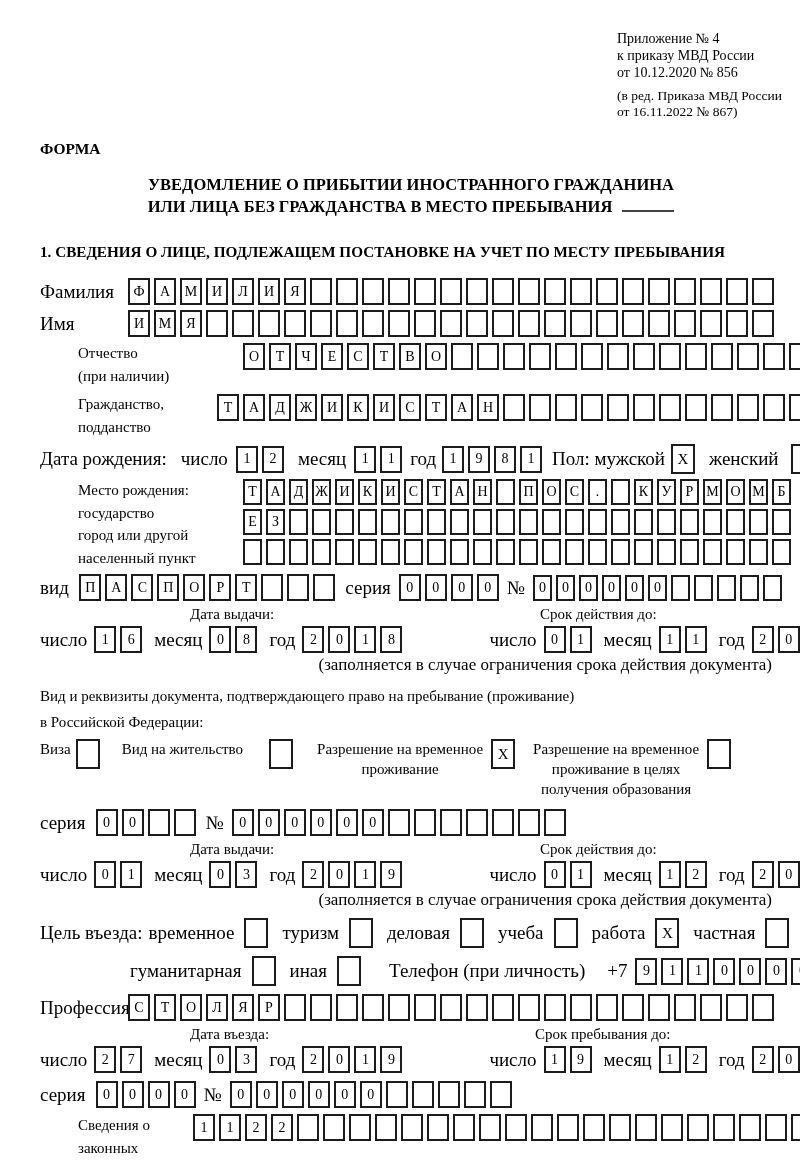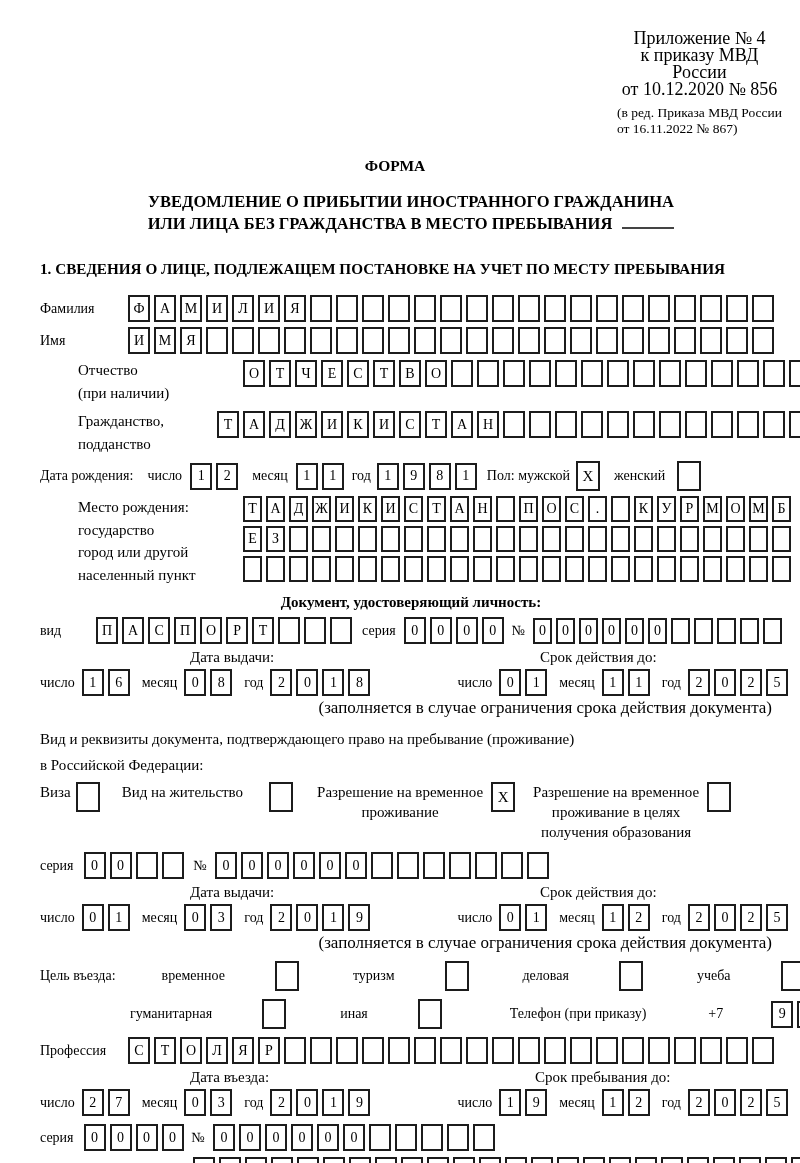--- a/index.html
+++ b/index.html
@@ -1,24 +1,24 @@
 <!DOCTYPE html>
 <html><head>
 <meta charset="utf-8">
 <style>
   html,body { margin:0; padding:0; background:#fff; }
   .page {
     width:800px; height:1163px; box-sizing:border-box; position:relative;
     font-family:"Liberation Serif","DejaVu Serif",serif; color:#000;
     padding:30px 18px 0 40px; overflow:hidden; background:#fff;
   }
-  .lbl { font-size:14px; white-space:nowrap; }
-  .appendix { margin-left:577px; font-size:18px; line-height:17px;text-align:center; }
+  .lbl { font-size:19px; white-space:nowrap; }
+  .appendix { margin-left:577px; font-size:14px; line-height:17px; }
   .edition { margin-left:577px; font-size:13.5px; line-height:16px; margin-top:7px; }
-  .forma { text-align:center; padding-right:32px; font-weight:bold; font-size:15.5px; margin-top:20px; }
+  .forma { text-align:left; padding-right:32px; font-weight:bold; font-size:15.5px; margin-top:20px; }
   .title { text-align:center; font-weight:bold; font-size:16.5px; line-height:22px; margin-top:16px; }
   .blankline { display:inline-block; width:52px; border-bottom:2px solid #444; height:14px; margin-left:10px; }
   .sect { font-weight:bold; font-size:15.2px; margin-top:25px; margin-bottom:17px; }
   .row { display:flex; align-items:center; margin-bottom:5px; }
   .rowtop { display:flex; align-items:flex-start; margin-bottom:5px; }
   .cells { display:inline-flex; gap:4px; flex:none; }
   .cell {
     width:18px; height:23px; border:2px solid #1c1c1c; flex:none;
     display:inline-flex; align-items:center; justify-content:center;
     font-size:14px; background:#fff;
@@ -39,21 +39,21 @@
   .dategroup { display:flex; align-items:center; }
   .dategroup .lbl { margin-right:7px; }
   .dategroup .cells { margin-right:12px; }
   .right-group { margin-left:75px; }
   .note { text-align:right; font-size:17px; padding-right:10px; margin-bottom:8px; }
   .para { font-size:15px; line-height:26px; }
   .optrow { display:flex; align-items:flex-start; margin-top:4px; margin-bottom:10px; }
   .opt { display:flex; align-items:flex-start; }
   .opt .checkbox { margin-left:8px; margin-top:0; }
   .optlines { font-size:15px; line-height:20px; text-align:center; }
-  .purline { display:flex; align-items:center; margin-bottom:8px;gap:40px; }
+  .purline { display:flex; align-items:center; margin-bottom:8px; }
   .purline .lbl { margin-right:6px; }
   .purline .checkbox { margin-right:14px; margin-left:4px; }
 </style>
 </head>
 <body>
 
 <div class="page">
 
   <div class="appendix">
     <div>Приложение № 4</div>
@@ -305,21 +305,20 @@
           <span class="cell"></span>
           <span class="cell"></span>
           <span class="cell"></span>
           <span class="cell"></span>
           <span class="cell"></span>
           <span class="cell"></span>
         </span>
     </span>
   </div>
 
-  <div class="dochead">Документ, удостоверяющий личность:</div>
 
   <div class="row">
     <span class="lbl" style="width:67px;">вид</span>
     <span class="cells" style="margin-right:10px;">
         <span class="cell">П</span>
         <span class="cell">А</span>
         <span class="cell">С</span>
         <span class="cell">П</span>
         <span class="cell">О</span>
         <span class="cell">Р</span>
@@ -516,21 +515,21 @@
     <span class="checkbox"></span>
     <span class="lbl">транзит</span>
     <span class="checkbox" style="margin-right:0;"></span>
   </div>
 
   <div class="purline">
     <span class="lbl" style="margin-left:90px;">гуманитарная</span>
     <span class="checkbox"></span>
     <span class="lbl">иная</span>
     <span class="checkbox"></span>
-    <span class="lbl" style="margin:0 22px 0 14px;">Телефон (при приказу)</span>
+    <span class="lbl" style="margin:0 22px 0 14px;">Телефон (при личность)</span>
     <span class="lbl" style="margin-right:8px;">+7</span>
     <span class="cells">
         <span class="cell">9</span>
         <span class="cell">1</span>
         <span class="cell">1</span>
         <span class="cell">0</span>
         <span class="cell">0</span>
         <span class="cell">0</span>
         <span class="cell">0</span>
         <span class="cell">0</span>

